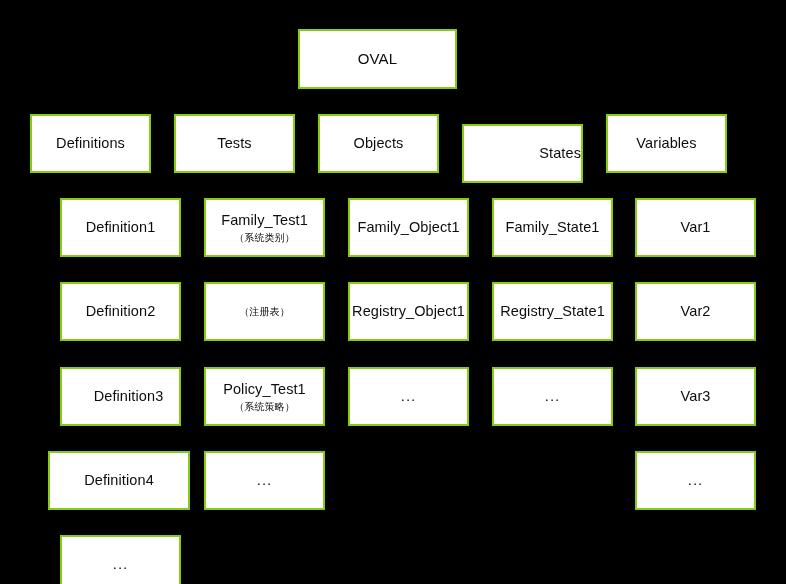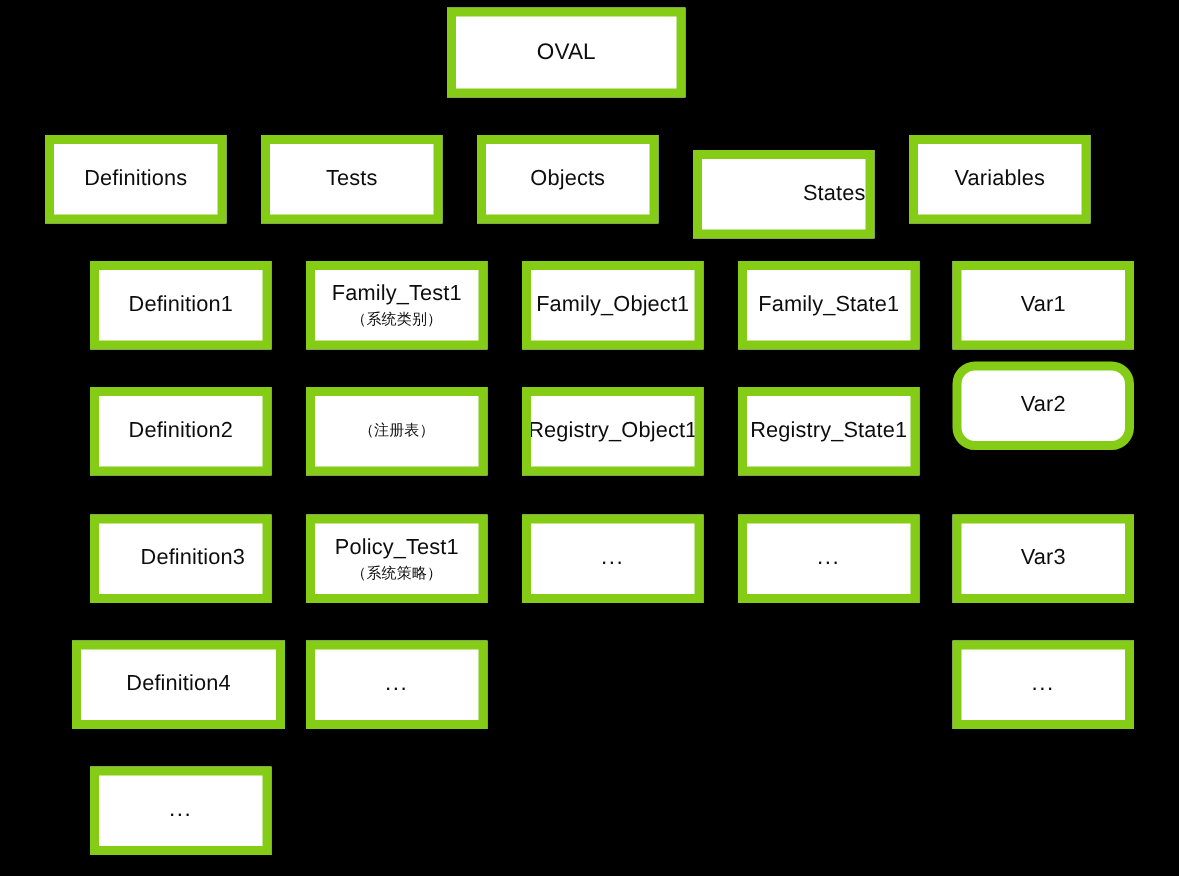--- a/index.html
+++ b/index.html
@@ -12,32 +12,33 @@
     width: 786px;
     height: 584px;
     background: #000000;
     overflow: hidden;
     font-family: "Liberation Sans", "DejaVu Sans", sans-serif;
   }
   .node {
     position: absolute;
     box-sizing: border-box;
     background: #ffffff;
-    border: 6px solid #84cc16;
+    border: 2px solid #84cc16;
     color: #0d0d0d;
     display: flex;
     flex-direction: column;
     align-items: center;
     justify-content: center;
     text-align: center;
     font-size: 14.5px;
     line-height: 1.35;
     letter-spacing: 0.1px;
     white-space: nowrap;
     overflow: hidden;
+    margin-top: 24px;
   }
   .node .line2 {
     display: block;
     font-size: 10px;
   }
   .node.ellipsis {
     font-size: 15px;
     letter-spacing: 1px;
   }
   .node.root {
@@ -116,21 +117,21 @@
   <div class="node" style="left:492px; top:258px; width:121px; height:59px;">
     <span>Registry_State1</span>
   </div>
   <div class="node ellipsis" style="left:492px; top:343px; width:121px; height:59px;">
     <span>...</span>
   </div>
 
   <div class="node" style="left:635px; top:174px; width:121px; height:59px;">
     <span>Var1</span>
   </div>
-  <div class="node" style="left:635px; top:241px; width:121px; height:59px;border-radius:15px;">
+  <div class="node" style="left:635px; top:258px; width:121px; height:59px;">
     <span>Var2</span>
   </div>
   <div class="node" style="left:635px; top:343px; width:121px; height:59px;">
     <span>Var3</span>
   </div>
   <div class="node ellipsis" style="left:635px; top:427px; width:121px; height:59px;">
     <span>...</span>
   </div>
 
 </div>

